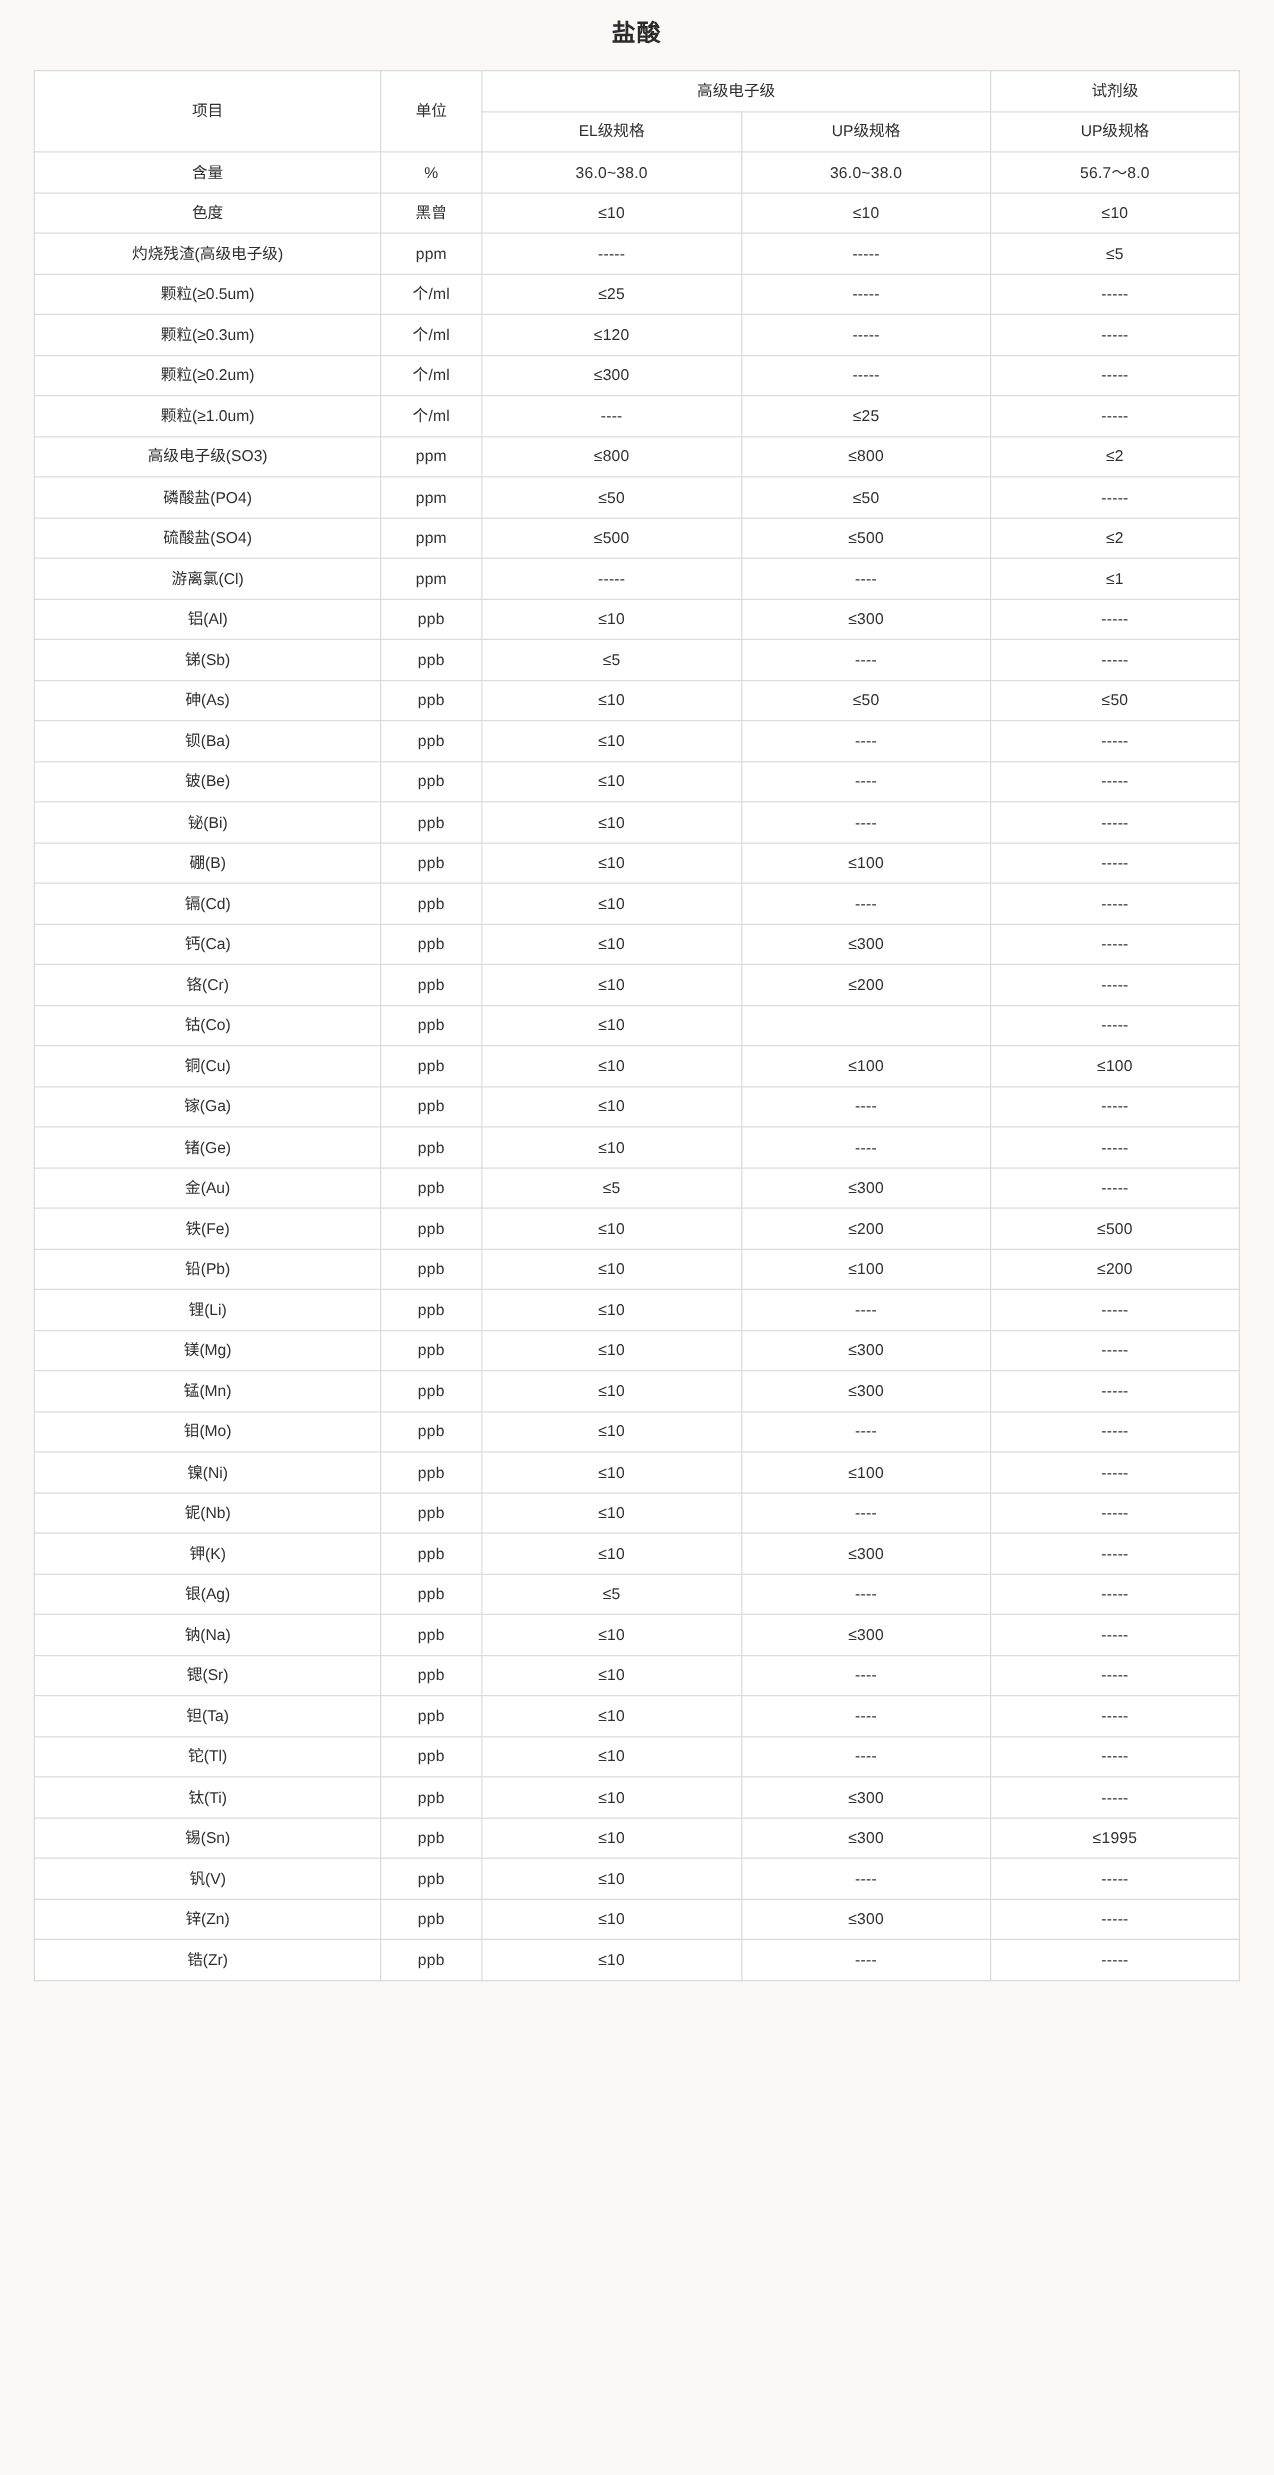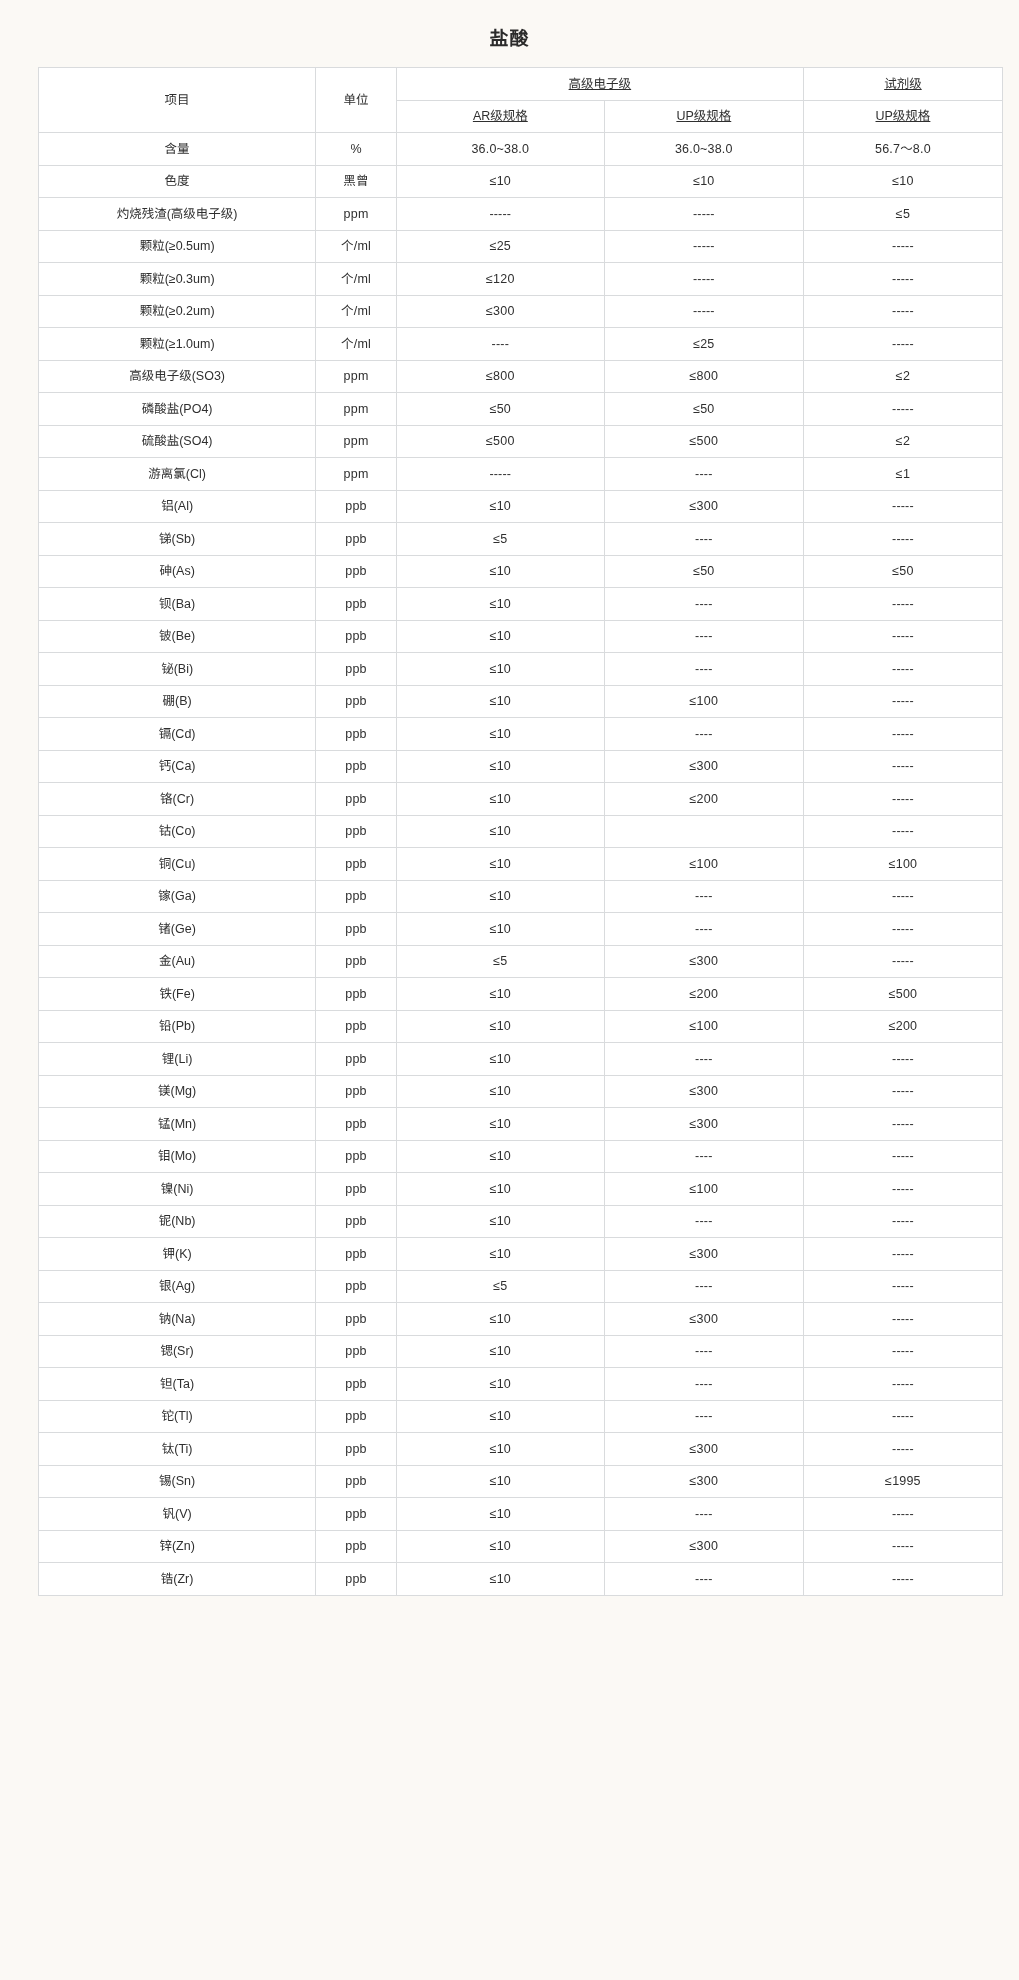--- a/index.html
+++ b/index.html
@@ -11,21 +11,21 @@
     width: 1019px;
     min-height: 1980px;
     background: #fbf9f5;
     font-family: "Liberation Sans", "DejaVu Sans", sans-serif;
     color: #333333;
     -webkit-font-smoothing: antialiased;
   }
   .page {
     width: 1019px;
     box-sizing: border-box;
-    padding: 11px;
+    padding: 0;
   }
   .page-title {
     text-align: center;
     font-size: 19px;
     font-weight: 700;
     color: #2b2b2b;
     letter-spacing: 1px;
     padding: 13px 0 0 0;
     margin: 0;
     line-height: 30px;
@@ -62,21 +62,20 @@
   }
   table.spec th {
     font-size: 12.5px;
     color: #2f2f2f;
   }
   table.spec th.head-tall {
     height: 63px;
   }
   table.spec th.head-row {
     height: 31.5px;
-    text-decoration: underline;
   }
   td.dash, td.val {
     letter-spacing: 0.2px;
   }
   td.item-name {
     font-size: 12.5px;
   }
 </style>
 </head>
 <body>
@@ -95,21 +94,21 @@
         <col class="c-ar">
       </colgroup>
       <thead>
         <tr>
           <th class="head-tall" rowspan="2">项目</th>
           <th class="head-tall" rowspan="2">单位</th>
           <th class="head-row" colspan="2">高级电子级</th>
           <th class="head-row">试剂级</th>
         </tr>
         <tr>
-          <th class="head-row">AR级规格</th>
+          <th class="head-row">EL级规格</th>
           <th class="head-row">UP级规格</th>
           <th class="head-row">UP级规格</th>
         </tr>
       </thead>
       <tbody id="spec-body">
           <tr>
             <td class="item-name">含量</td>
             <td class="val">%</td>
             <td class="val">36.0~38.0</td>
             <td class="val">36.0~38.0</td>

